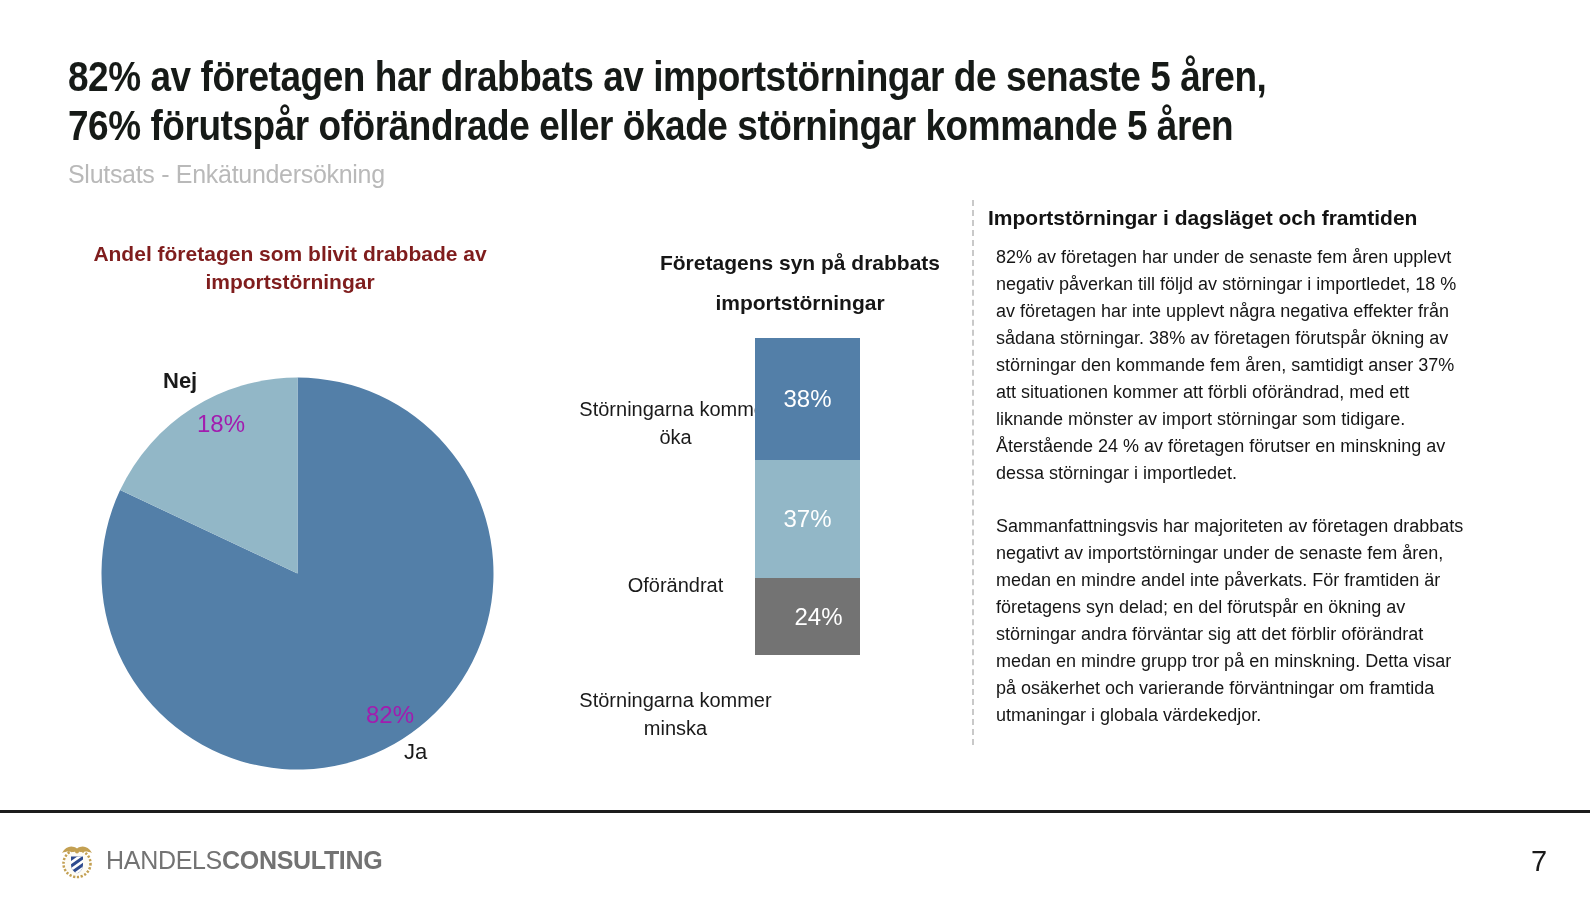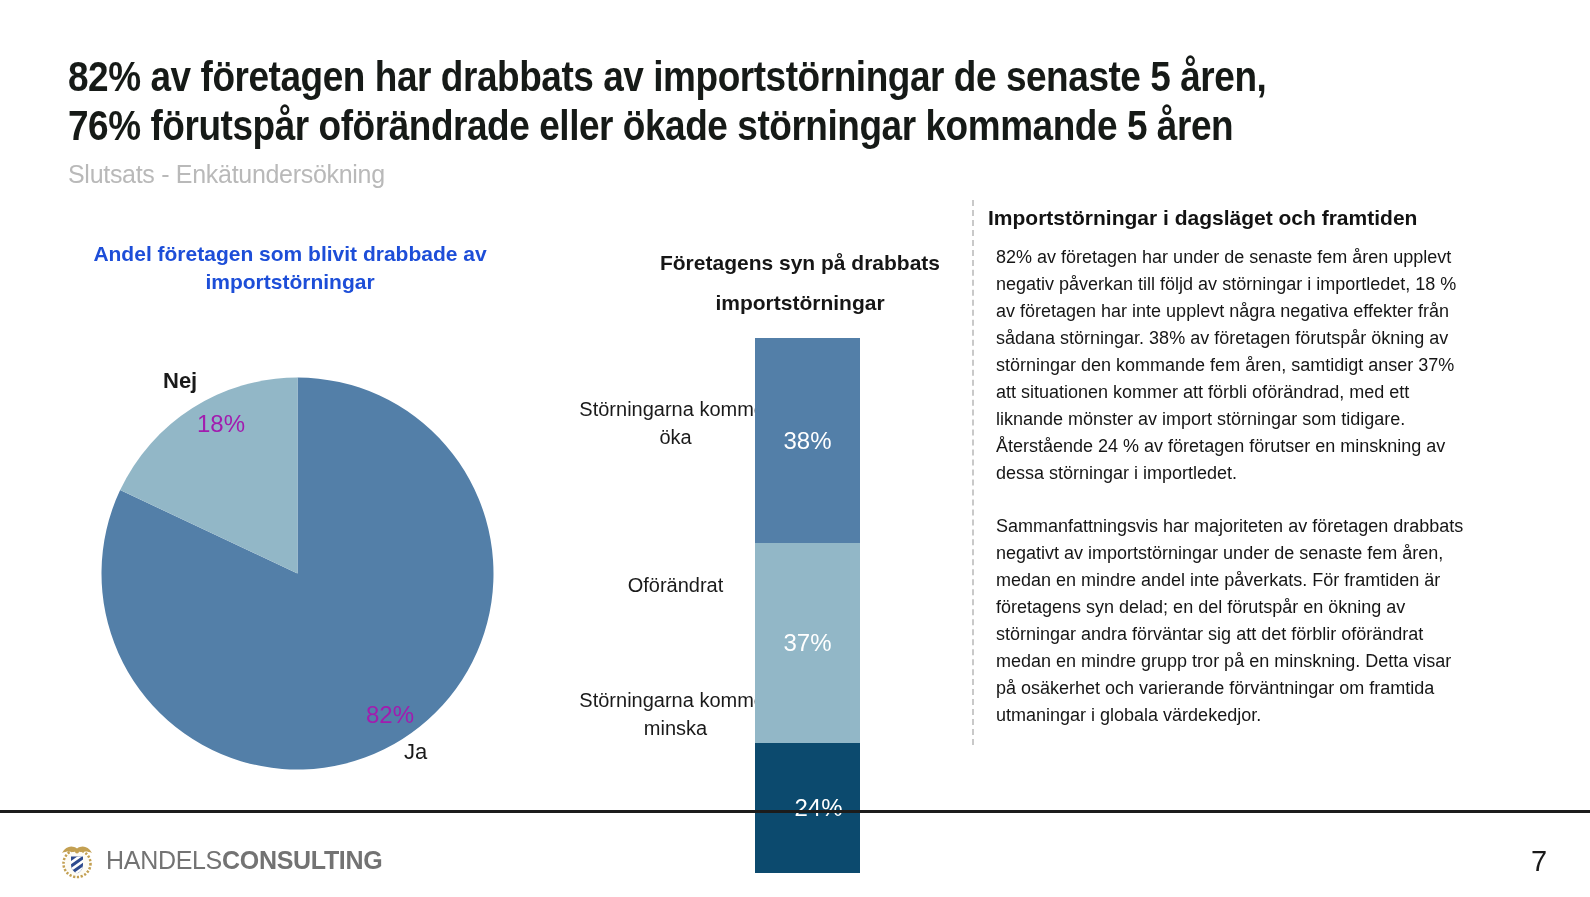--- a/index.html
+++ b/index.html
@@ -18,36 +18,36 @@
     transform:scaleX(0.88);transform-origin:left top;
     white-space:nowrap;
   }
   .subtitle{
     position:absolute;left:68px;top:160px;
     font-size:25px;color:#b9b9b9;letter-spacing:-0.3px;
   }
   
   .pie-title{
     position:absolute;left:50px;top:240px;width:480px;
-    text-align:center;font-size:21px;font-weight:700;line-height:28px;color:#1d4ed8;
+    text-align:center;font-size:21px;font-weight:700;line-height:28px;color:#7f1d1d;
   }
   .pie-svg{position:absolute;left:100px;top:376px;width:395px;height:395px;}
   .pie-label{position:absolute;font-size:22px;color:#1a1a1a;}
   .pie-label-nej{left:163px;top:368px;font-weight:bold;}
   .pie-label-ja{left:404px;top:739px;}
   .pie-value{position:absolute;font-size:24px;color:#a21caf;}
   .pie-value-nej{left:197px;top:410px;}
   .pie-value-ja{left:366px;top:701px;text-align:center;}
   
   .bar-title{
     position:absolute;left:590px;top:243px;width:420px;
     text-align:center;font-size:21px;font-weight:700;line-height:40px;color:#161616;
   }
   .bar-stack{
-    position:absolute;left:755px;top:338px;width:105px;height:535px;
+    position:absolute;left:755px;top:338px;width:105px;height:317px;
     display:flex;flex-direction:column;
   }
   .bar-seg{
     display:flex;align-items:center;justify-content:center;
     flex-basis:0;
   }
   .bar-seg span{font-size:24px;color:#ffffff;}
   .bar-cat{
     position:absolute;left:578px;width:195px;
     text-align:center;font-size:20px;line-height:28px;color:#1a1a1a;
@@ -116,21 +116,21 @@
   <div class="bar-cat bar-cat-0">Störningarna kommer öka</div>
   <div class="bar-cat bar-cat-1">Oförändrat</div>
   <div class="bar-cat bar-cat-2">Störningarna kommer minska</div>
   <div class="bar-stack">
     <div class="bar-seg" style="flex-grow: 38; background: rgb(83, 127, 168);">
       <span>38%</span>
     </div>
     <div class="bar-seg" style="flex-grow: 37; background: rgb(146, 183, 199);">
       <span>37%</span>
     </div>
-    <div class="bar-seg" style="flex-grow: 24; background: #0c4a6e; padding-left: 22px;">
+    <div class="bar-seg" style="flex-grow: 24; background: #737373; padding-left: 22px;">
       <span>24%</span>
     </div>
   </div>
 
   <div class="divider"></div>
   <div class="commentary">
     <h3 class="commentary-heading">Importstörningar i dagsläget och framtiden</h3>
     <p>82% av företagen har under de senaste fem åren upplevt negativ påverkan till följd av störningar i importledet, 18 % av företagen har inte upplevt några negativa effekter från sådana störningar. 38% av företagen förutspår ökning av störningar den kommande fem åren, samtidigt anser 37% att situationen kommer att förbli oförändrad, med ett liknande mönster av import störningar som tidigare. Återstående 24 % av företagen förutser en minskning av dessa störningar i importledet.</p>
     <p>Sammanfattningsvis har majoriteten av företagen drabbats negativt av importstörningar under de senaste fem åren, medan en mindre andel inte påverkats. För framtiden är företagens syn delad; en del förutspår en ökning av störningar andra förväntar sig att det förblir oförändrat medan en mindre grupp tror på en minskning. Detta visar på osäkerhet och varierande förväntningar om framtida utmaningar i globala värdekedjor.</p>
   </div>

